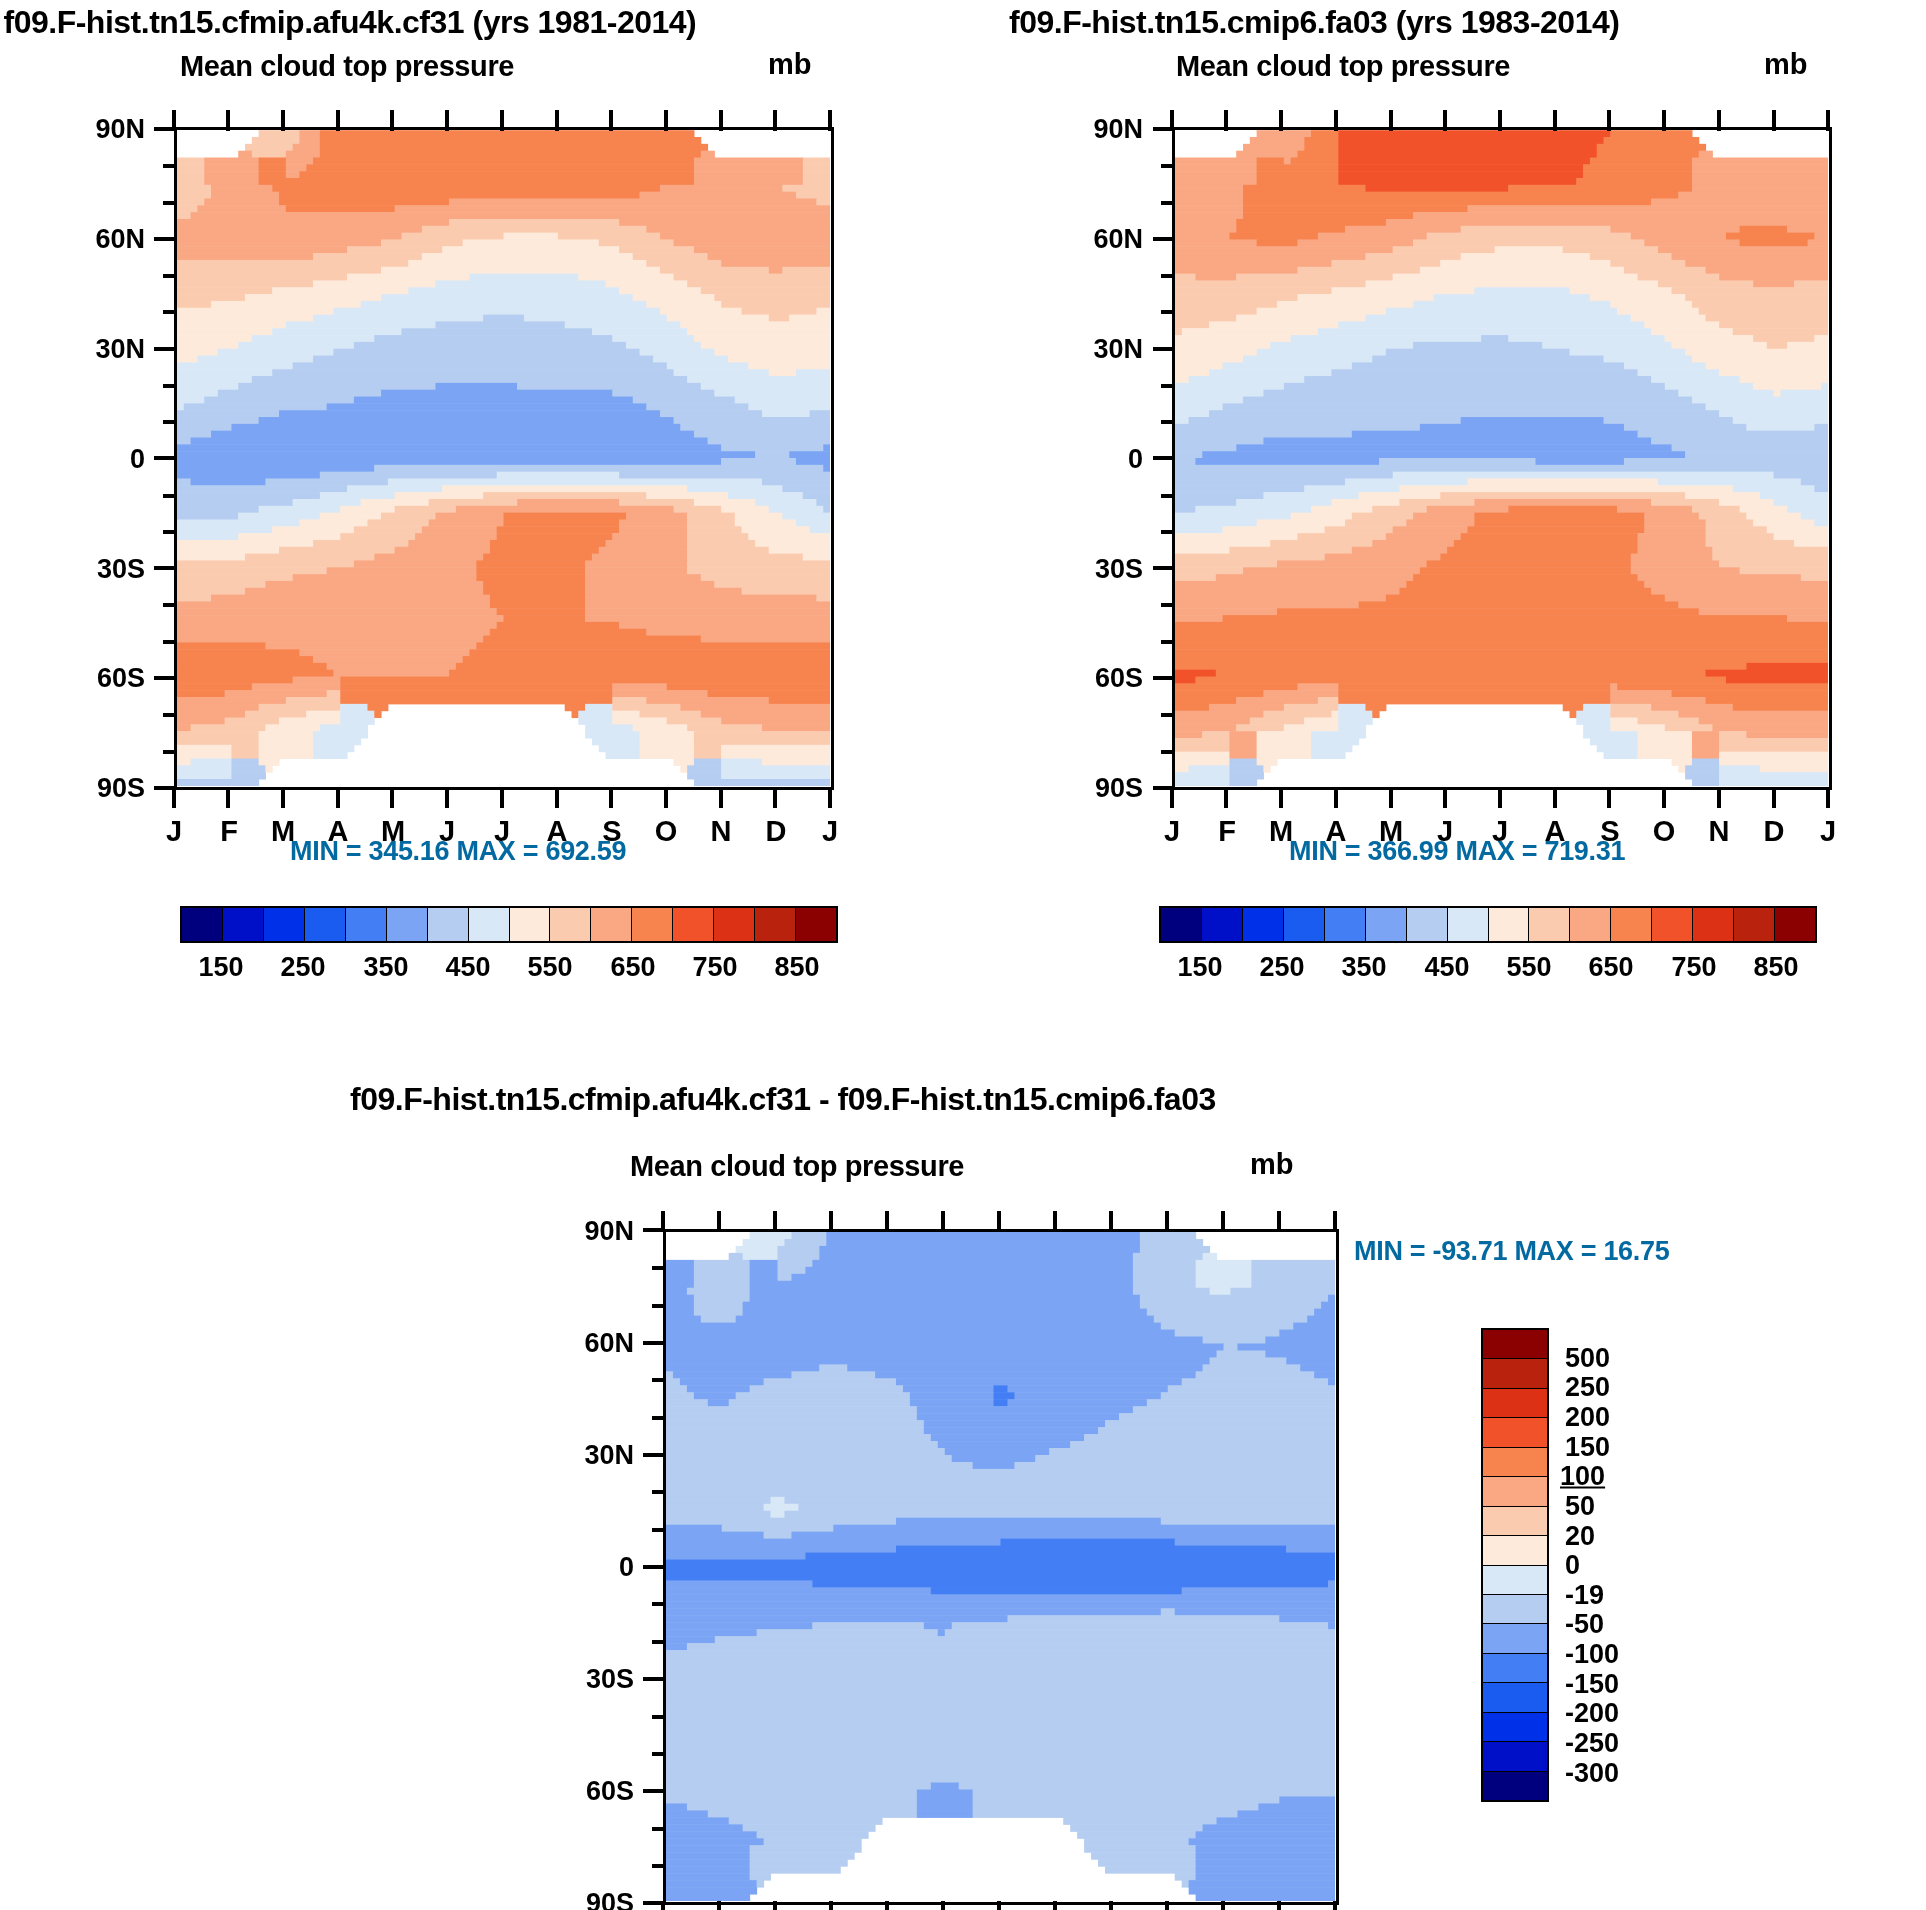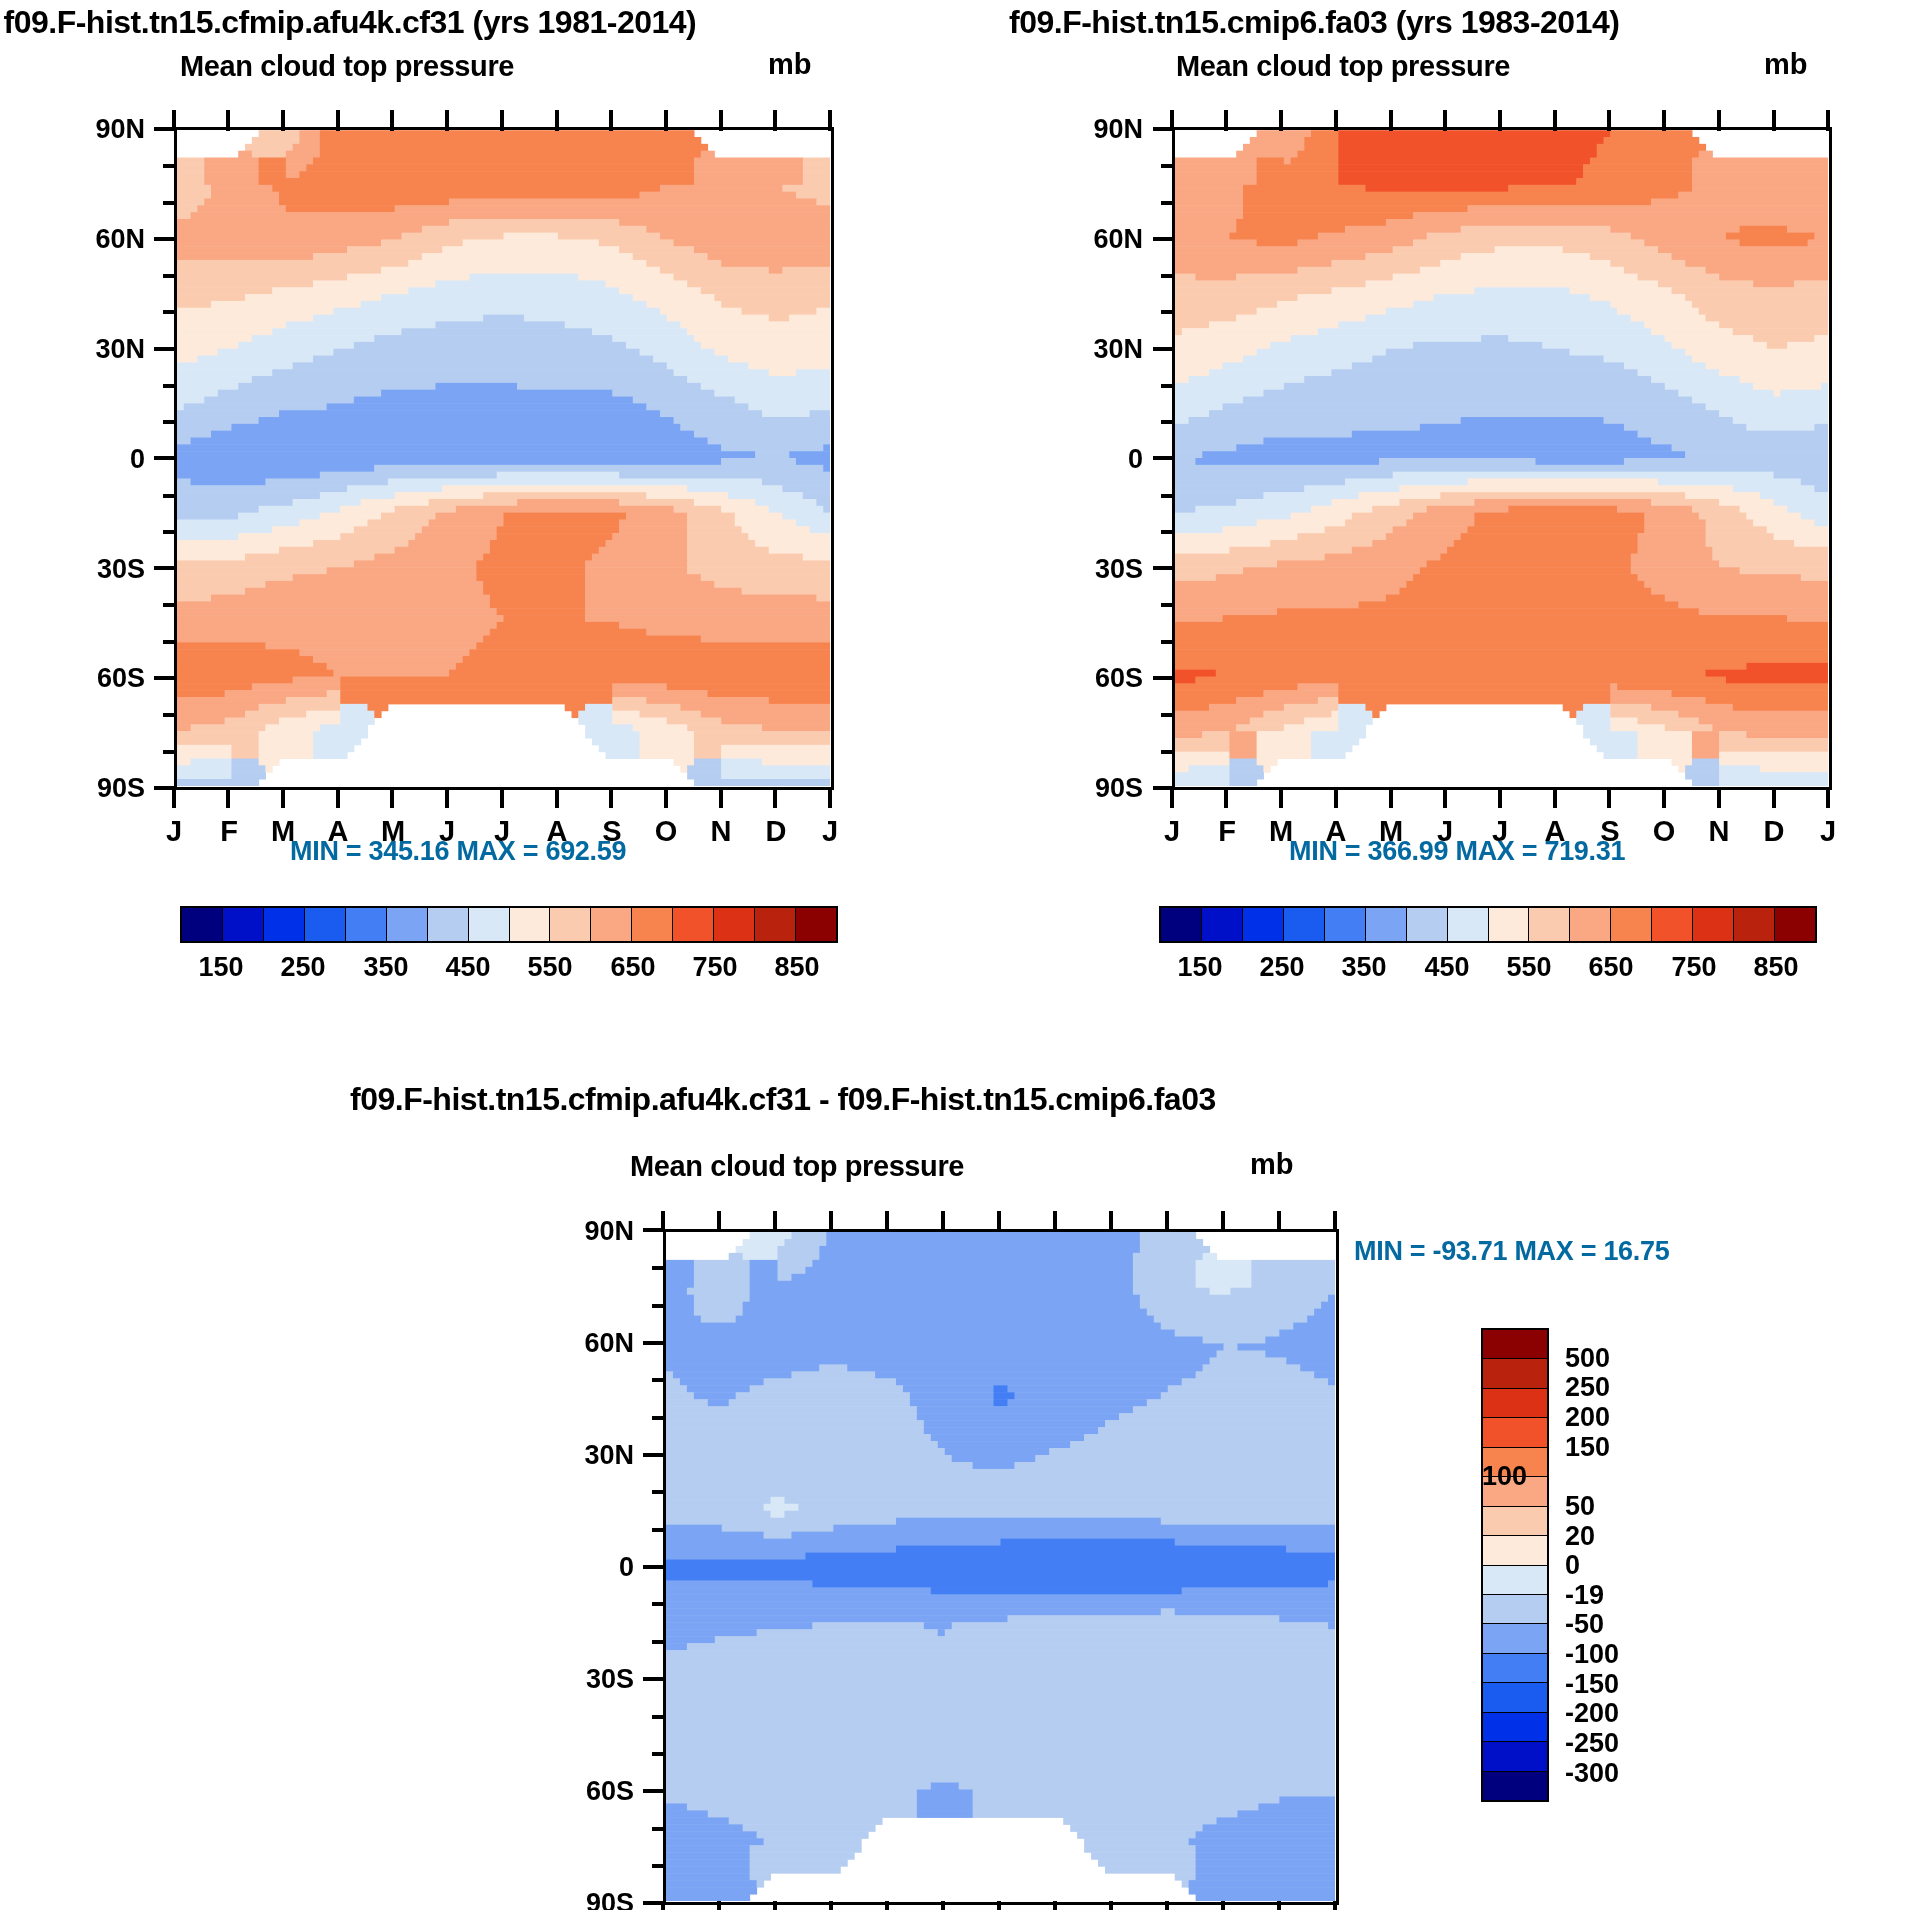--- a/index.html
+++ b/index.html
@@ -1625,21 +1625,21 @@
       <div class="vcell" style="background: rgb(26, 92, 240);"></div>
       <div class="vcell" style="background: rgb(0, 48, 232);"></div>
       <div class="vcell" style="background: rgb(0, 16, 200);"></div>
       <div class="vcell" style="background: rgb(0, 0, 127);"></div>
     </div>
   <div id="vcbarlabs-diff">
       <div class="vcbarlab" style="left: 1565px; top: 1358px;">500</div>
       <div class="vcbarlab" style="left: 1565px; top: 1387px;">250</div>
       <div class="vcbarlab" style="left: 1565px; top: 1417px;">200</div>
       <div class="vcbarlab" style="left: 1565px; top: 1447px;">150</div>
-      <div class="vcbarlab" style="left: 1482px; top: 1476px;">100</div>
+      <div class="vcbarlab" style="left: 1560px; top: 1476px; text-decoration: underline;">100</div>
       <div class="vcbarlab" style="left: 1565px; top: 1506px;">50</div>
       <div class="vcbarlab" style="left: 1565px; top: 1536px;">20</div>
       <div class="vcbarlab" style="left: 1565px; top: 1565px;">0</div>
       <div class="vcbarlab" style="left: 1565px; top: 1595px;">-19</div>
       <div class="vcbarlab" style="left: 1565px; top: 1624px;">-50</div>
       <div class="vcbarlab" style="left: 1565px; top: 1654px;">-100</div>
       <div class="vcbarlab" style="left: 1565px; top: 1684px;">-150</div>
       <div class="vcbarlab" style="left: 1565px; top: 1713px;">-200</div>
       <div class="vcbarlab" style="left: 1565px; top: 1743px;">-250</div>
       <div class="vcbarlab" style="left: 1565px; top: 1773px; text-align: right;">-300</div>

